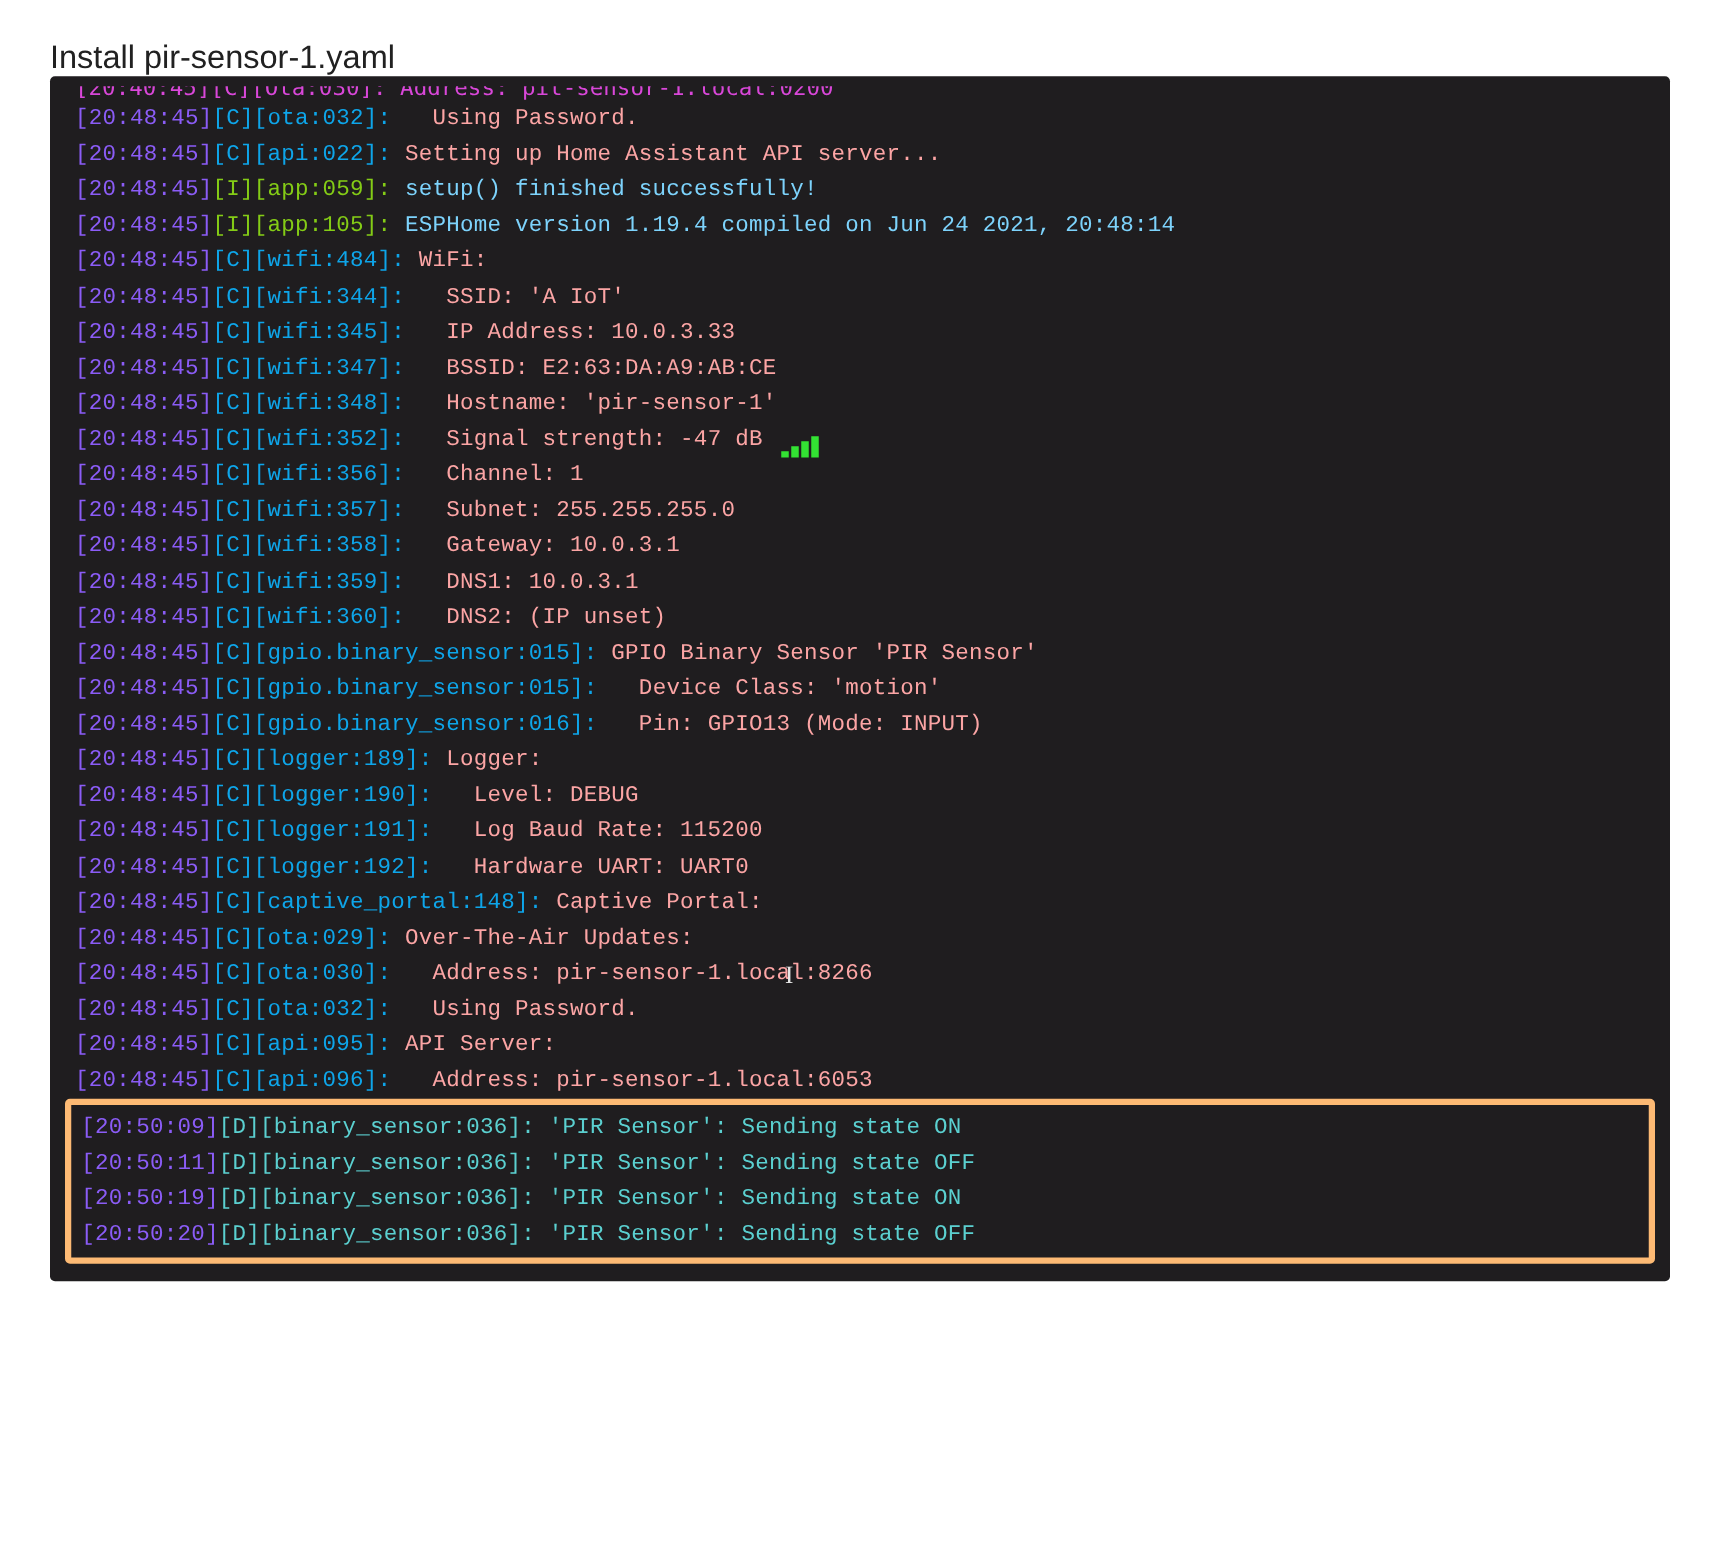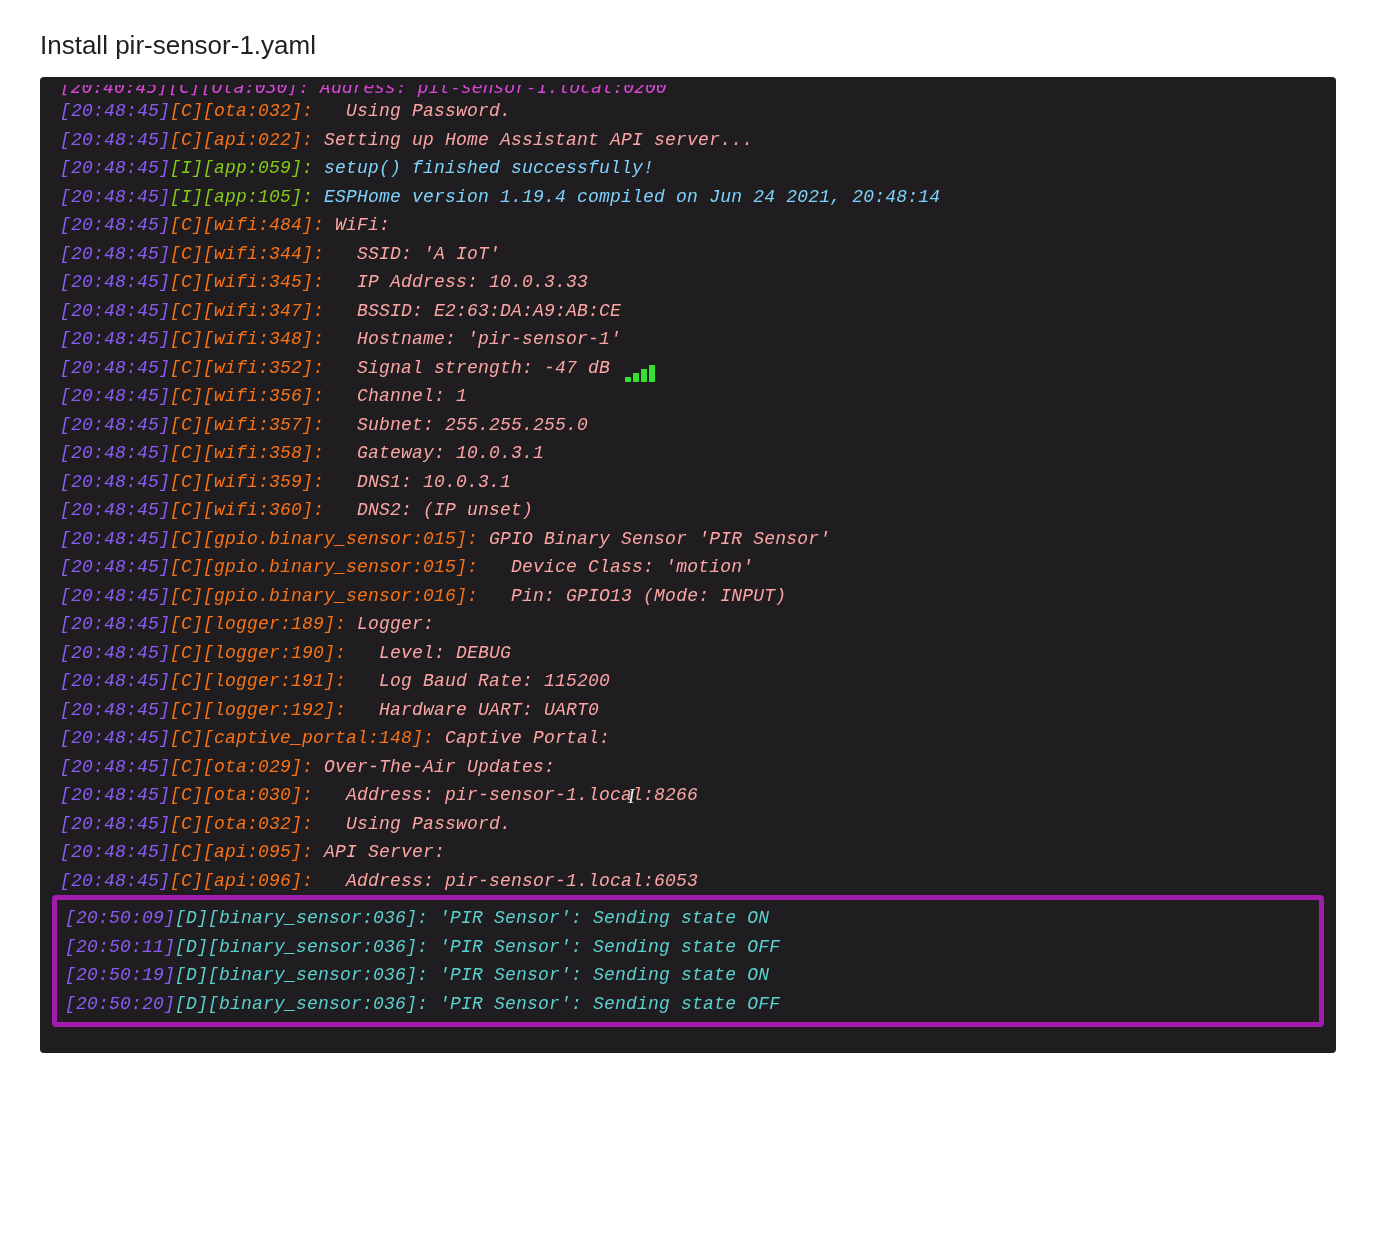--- a/index.html
+++ b/index.html
@@ -5,42 +5,40 @@
     * { margin: 0; padding: 0; box-sizing: border-box; }
     body {
       background: #ffffff;
       font-family: -apple-system, BlinkMacSystemFont, "Segoe UI", sans-serif;
       padding: 30px 40px;
     }
     .title {
       font-size: 26px;
       font-weight: 400;
       color: #212121;
-      margin-bottom: 16px;
     }
     .terminal {
       background: #1f1d1f;
       border-radius: 4px;
-      padding: 8px 0 26px 0;
+      padding: 8px 0 14px 0;
       overflow: hidden;
       position: relative;
-      font-style: italic;
     }
     .log-lines {
       font-family: "Menlo", "Consolas", "Courier New", monospace;
       font-size: 18px;
       line-height: 28.5px;
       white-space: pre;
       letter-spacing: 0.2px;
     }
     .log-line {
       padding: 0 20px;
     }
     .ts { color: #8b5cf6; }
-    .lvl-c { color: #f97316; }
+    .lvl-c { color: #0ea5e9; }
     .lvl-i { color: #84cc16; }
     .lvl-d { color: #5bd0d0; }
     .msg-c { color: #fca5a5; }
     .msg-i { color: #7dd3fc; }
     .msg-d { color: #5bd0d0; }
     .signal-bars {
       display: inline-block;
       vertical-align: baseline;
       margin-left: 4px;
     }
@@ -48,21 +46,21 @@
       display: inline-block;
       background: #33e233;
       margin-right: 2px;
       vertical-align: bottom;
     }
     .bar1 { width: 6px; height: 5px; }
     .bar2 { width: 6px; height: 9px; }
     .bar3 { width: 6px; height: 13px; }
     .bar4 { width: 6px; height: 17px; }
     .highlight-box {
-      border: 5px solid #a21caf;
+      border: 5px solid #fdba74;
       border-radius: 4px;
       margin: 0 12px;
       padding: 4px 0;
     }
     .highlight-box .log-line {
       padding: 0 8px;
     }
     .cursor-ibeam {
       position: absolute;
       color: #e5e5e5;

